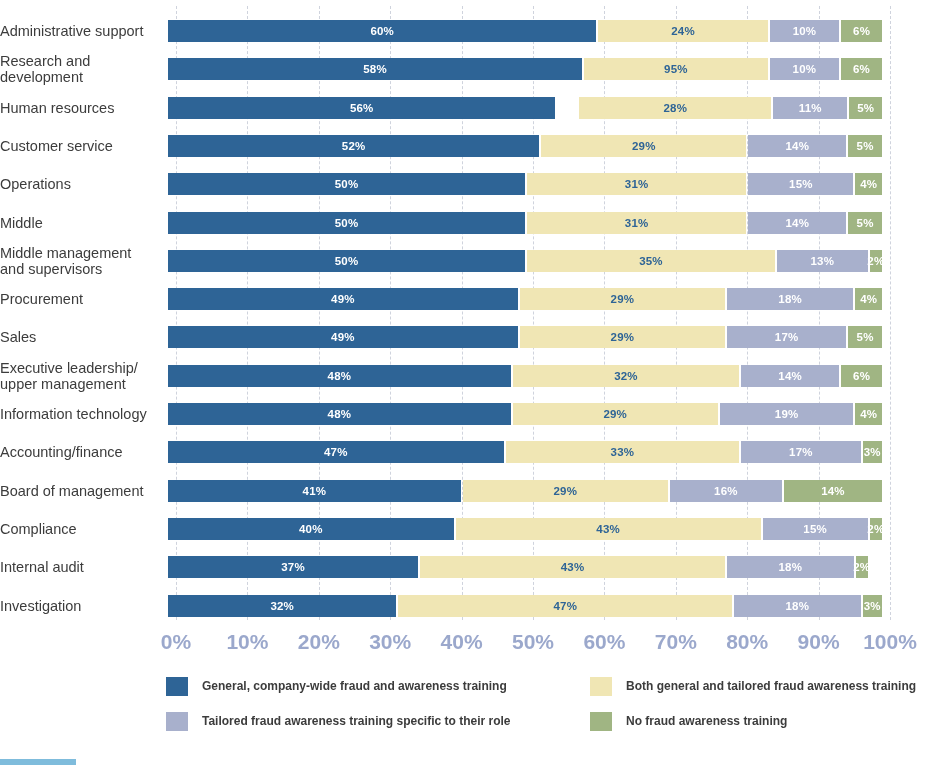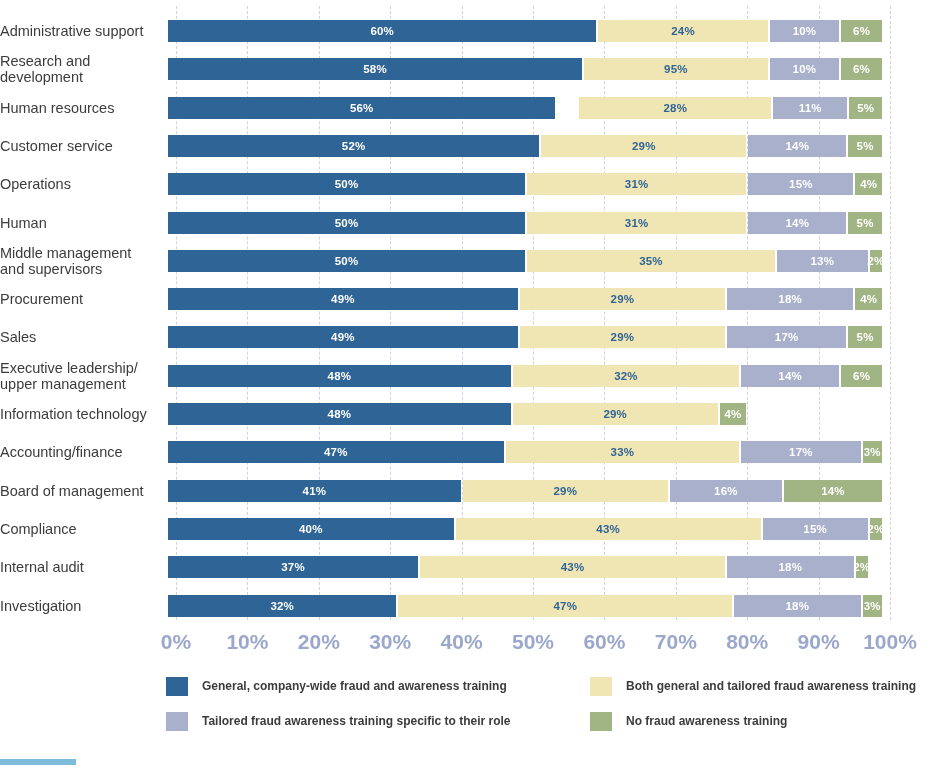--- a/index.html
+++ b/index.html
@@ -272,21 +272,21 @@
             </div>
             <div class="seg s2" style="width: 105.1px;">
               <span class="seg-label">15%</span>
             </div>
             <div class="seg s3" style="width: 26.56px;">
               <span class="seg-label">4%</span>
             </div>
           </div>
         </div>
         <div class="row" style="top: 197.5px;">
-          <div class="row-label">Human</div>
+          <div class="row-label">Middle</div>
           <div class="bar">
             <div class="seg s0" style="width: 357px;">
               <span class="seg-label">50%</span>
             </div>
             <div class="seg s1" style="width: 219.34px;">
               <span class="seg-label">31%</span>
             </div>
             <div class="seg s2" style="width: 97.96px;">
               <span class="seg-label">14%</span>
             </div>
@@ -366,20 +366,23 @@
           </div>
         </div>
         <div class="row" style="top: 389px;">
           <div class="row-label">Information technology</div>
           <div class="bar">
             <div class="seg s0" style="width: 342.72px;">
               <span class="seg-label">48%</span>
             </div>
             <div class="seg s1" style="width: 205.06px;">
               <span class="seg-label">29%</span>
+            </div>
+            <div class="seg s2" style="width: 133.66px;">
+              <span class="seg-label">19%</span>
             </div>
             <div class="seg s3" style="width: 26.56px;">
               <span class="seg-label">4%</span>
             </div>
           </div>
         </div>
         <div class="row" style="top: 427.3px;">
           <div class="row-label">Accounting/finance</div>
           <div class="bar">
             <div class="seg s0" style="width: 335.58px;">

